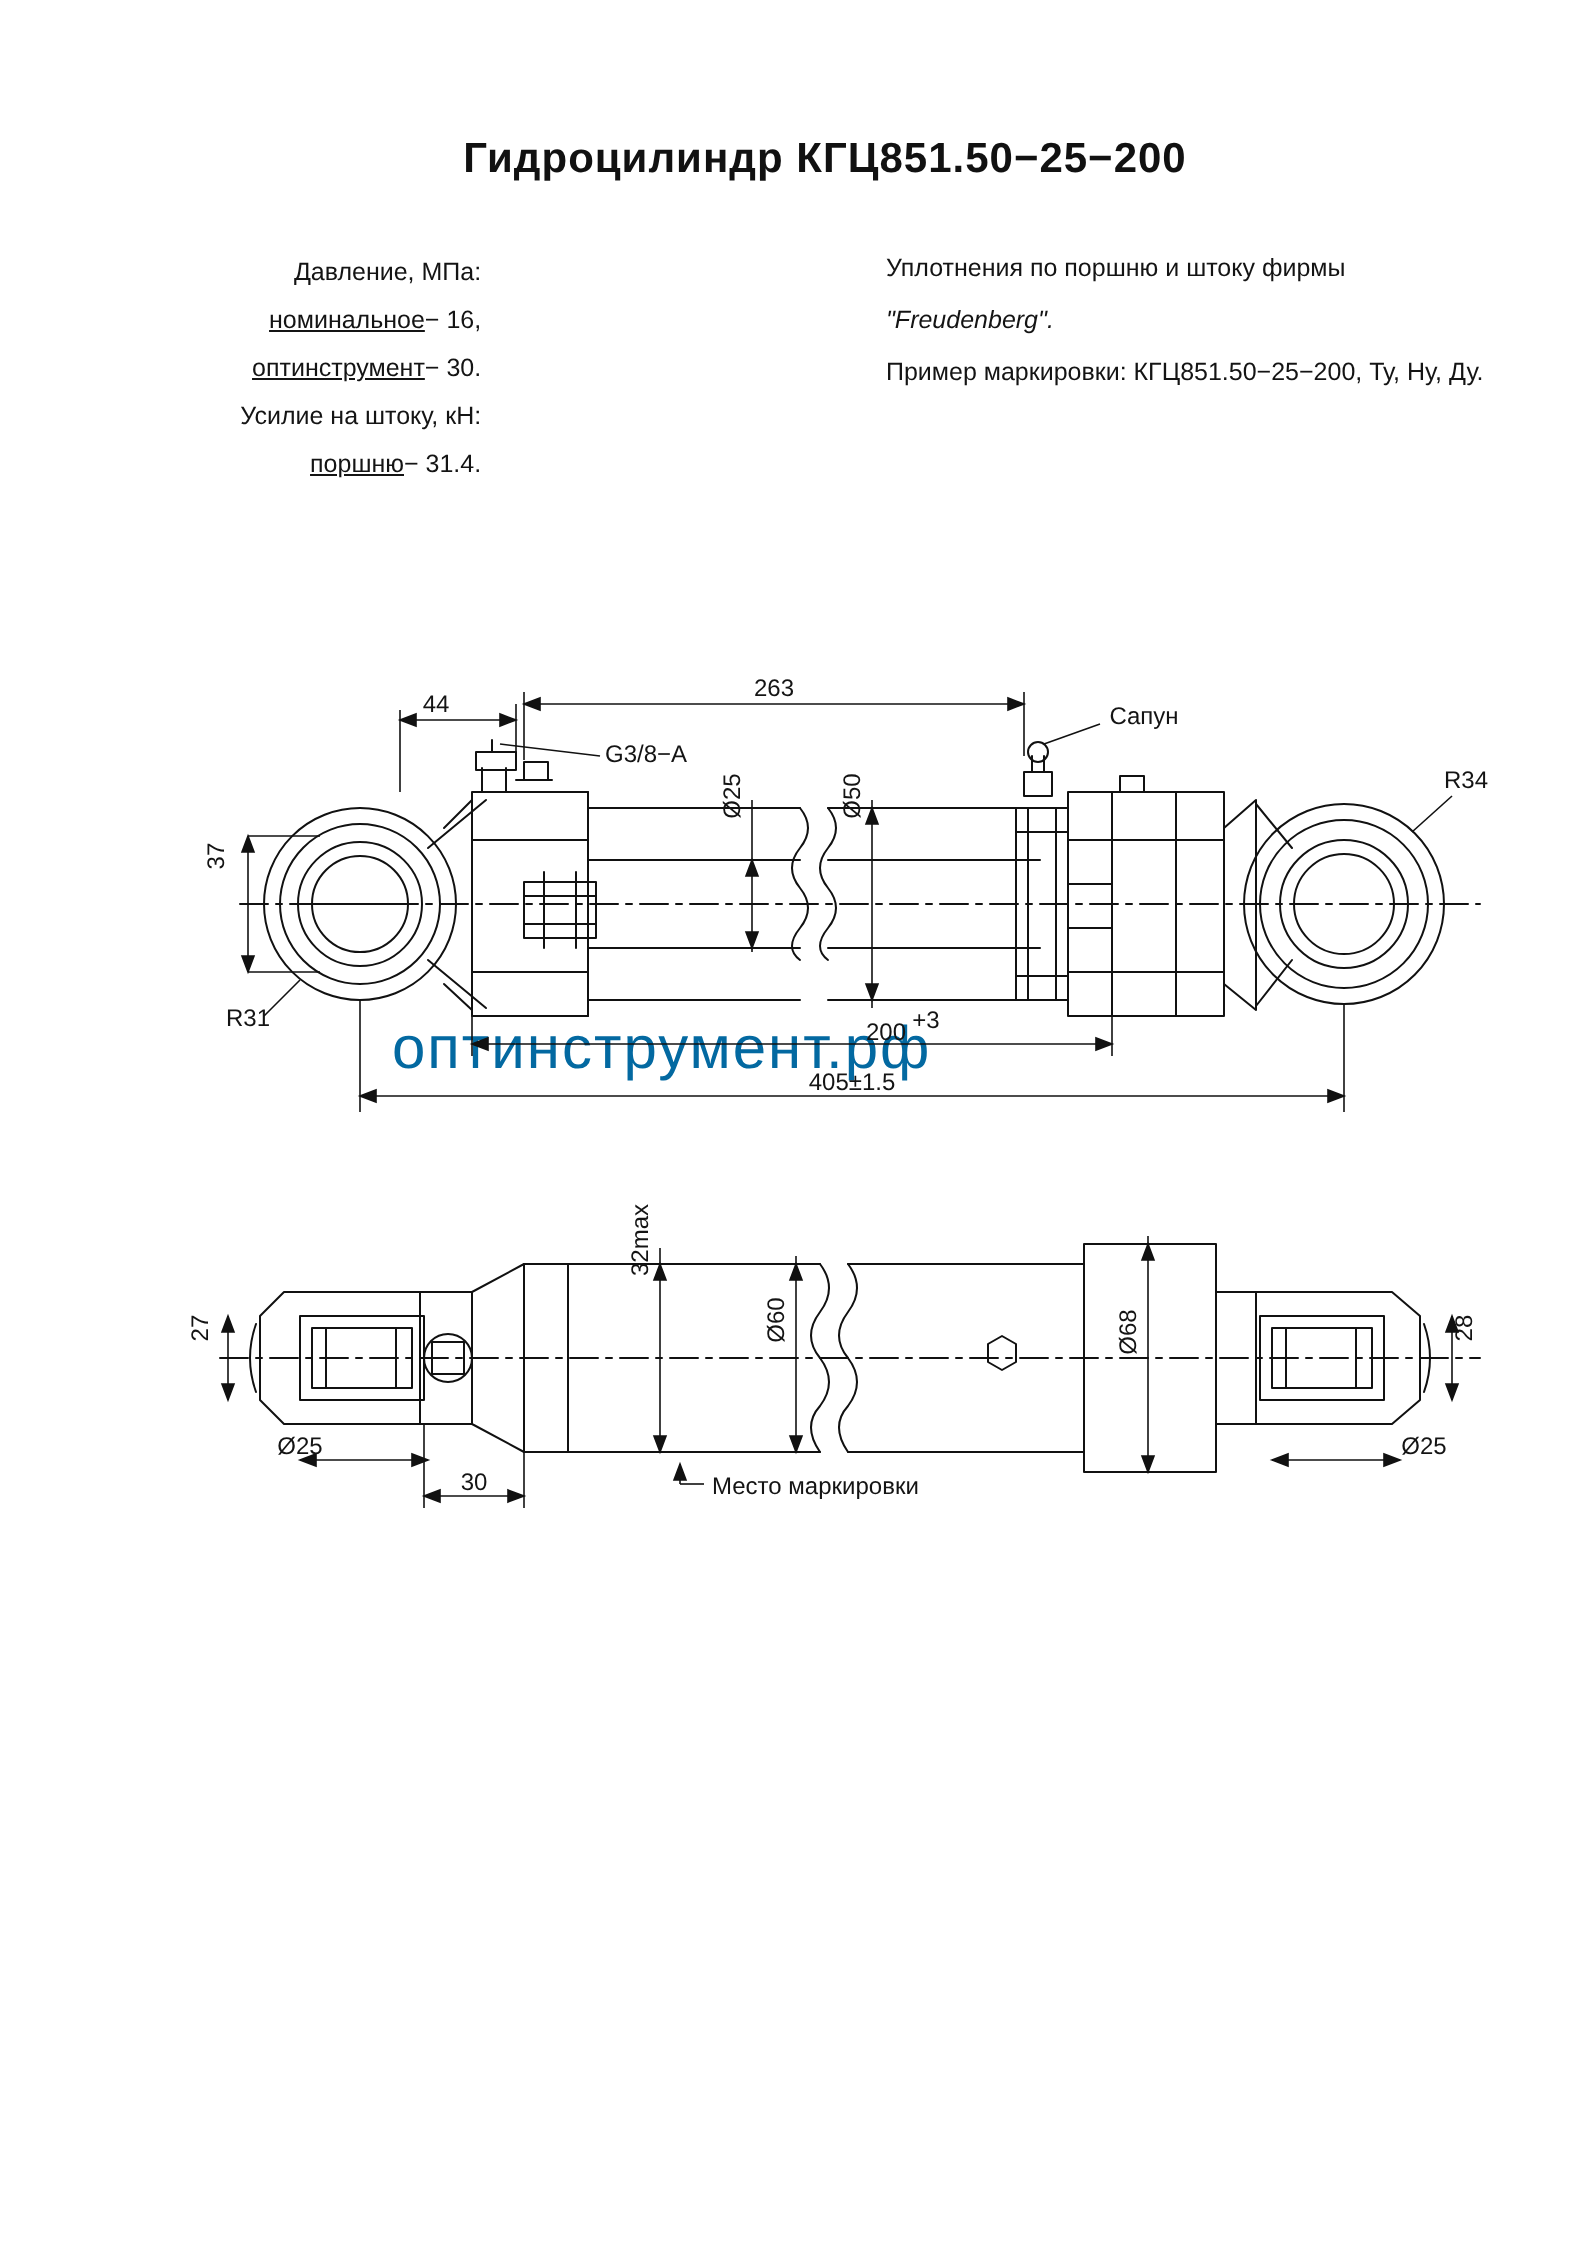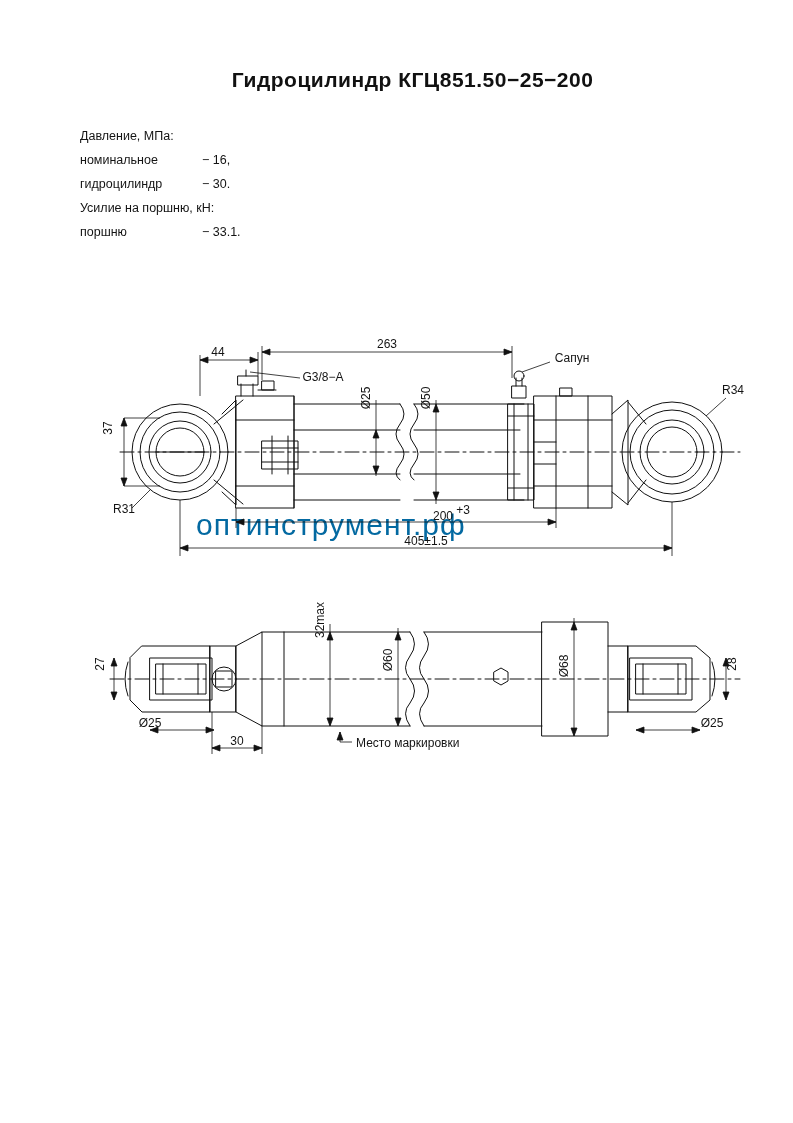--- a/index.html
+++ b/index.html
@@ -31,37 +31,39 @@
     letter-spacing: 0.5px;
     color: #111;
   }
   .spec-left {
     position: absolute;
     top: 124px;
     left: 80px;
     font-size: 12.5px;
     line-height: 24px;
     color: #141414;
+    text-align: right;
   }
   .spec-right {
     position: absolute;
     top: 121px;
     left: 443px;
     font-size: 12.5px;
     line-height: 26px;
     color: #141414;
   }
   .spec-row {
     position: relative;
     height: 24px;
     white-space: nowrap;
   }
   .spec-row .lbl {
     display: inline-block;
     width: 122px;
+    text-decoration: underline;
   }
   .spec-row .val {
     display: inline-block;
   }
   .hdr {
     white-space: nowrap;
   }
   .italic {
     font-style: italic;
   }
@@ -103,28 +105,33 @@
 <div class="page">
 
   <div class="title">Гидроцилиндр КГЦ851.50−25−200</div>
 
   <div class="spec-left">
     <div class="hdr">Давление, МПа:</div>
     <div class="spec-row">
       <span class="lbl">номинальное</span><span class="val">− 16,</span>
     </div>
     <div class="spec-row">
-      <span class="lbl">гидроцилиндр</span><span class="val">− 30.</span>
+      <span class="lbl">оптинструмент</span><span class="val">− 30.</span>
     </div>
-    <div class="hdr">Усилие на поршню, кН:</div>
+    <div class="hdr">Усилие на штоку, кН:</div>
     <div class="spec-row">
-      <span class="lbl">поршню</span><span class="val">− 33.1.</span>
+      <span class="lbl">поршню</span><span class="val">− 31.4.</span>
     </div>
   </div>
 
+  <div class="spec-right">
+    <div>Уплотнения по поршню и штоку фирмы</div>
+    <div class="italic">"Freudenberg".</div>
+    <div>Пример маркировки: КГЦ851.50−25−200, Ту, Ну, Ду.</div>
+  </div>
 
   <div class="watermark">оптинструмент.рф</div>
 
 
   <svg class="drawing" viewBox="0 0 793 1123">
     <g fill="none" stroke="#111" stroke-width="1" stroke-linecap="round" stroke-linejoin="round">
 
       <g>
         <circle cx="180" cy="452" r="48"></circle>
         <circle cx="180" cy="452" r="40"></circle>

